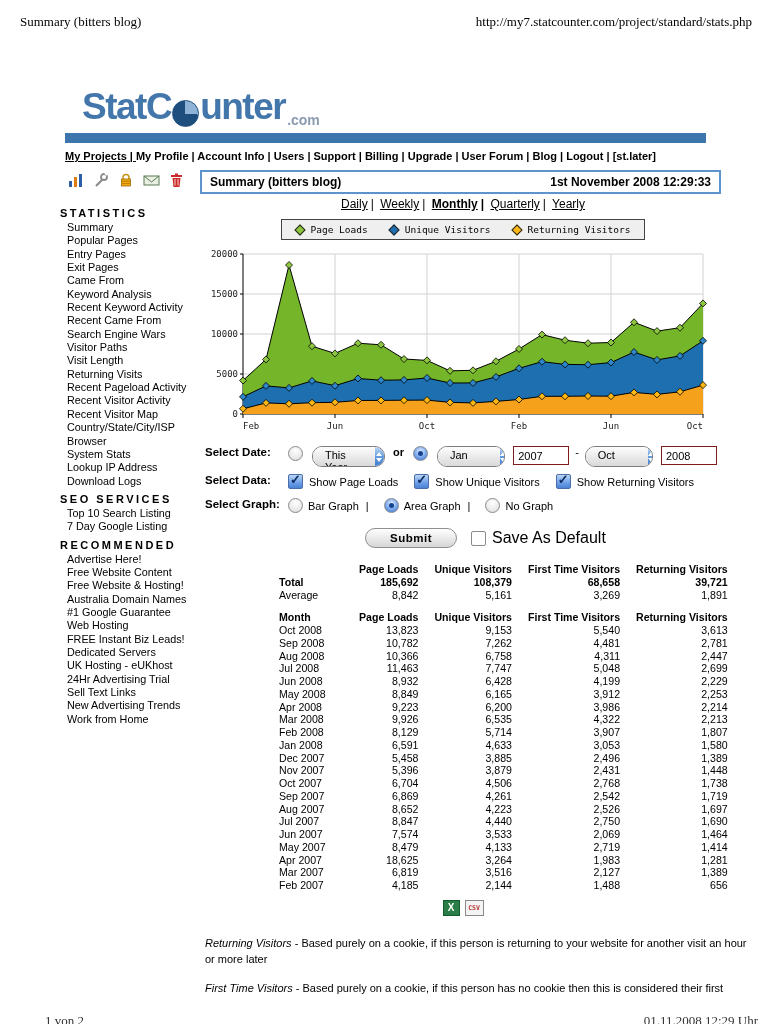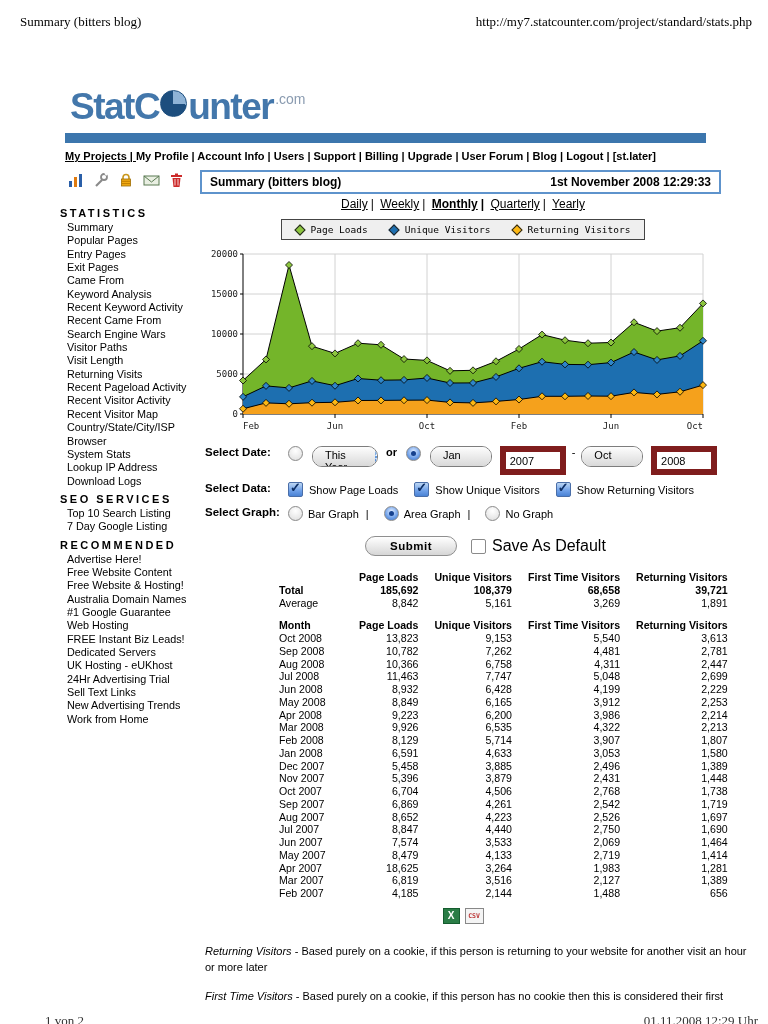--- a/index.html
+++ b/index.html
@@ -4,26 +4,26 @@
 <style>
   html,body{margin:0;padding:0;background:#fff;}
   .page{position:relative;width:768px;height:1024px;margin:0 auto;background:#fff;
         overflow:hidden;font-family:"Liberation Sans",sans-serif;color:#000;}
   
   .print-header{position:absolute;top:14px;left:20px;right:16px;display:flex;
                 justify-content:space-between;font-family:"Liberation Serif",serif;font-size:13px;}
   .print-footer{position:absolute;top:1013px;left:45px;right:10px;display:flex;
                 justify-content:space-between;font-family:"Liberation Serif",serif;font-size:13px;color:#333;}
   
-  .logo{position:absolute;left:70px;top:88px;display:flex;cursor:pointer;}
+  .logo{position:absolute;left:82px;top:88px;display:flex;align-items:flex-end;cursor:pointer;}
   .logo-text{font-size:37px;font-weight:bold;color:#4377ab;letter-spacing:-1.5px;line-height:1;}
   .logo-pie{display:inline-block;width:25px;height:25px;border-radius:50%;margin:0 1px;
             background:conic-gradient(#8fb3d6 0 95deg,#1d4e7e 95deg 360deg);
             border:1px solid #1d4e7e;vertical-align:baseline;position:relative;top:2px;}
-  .logo-com{font-size:14px;font-weight:normal;color:#8a9bb0;margin-left:2px;position:relative;top:3px;}
+  .logo-com{font-size:14px;font-weight:bold;color:#8a9bb0;margin-left:2px;position:relative;top:3px;}
   .bluebar{position:absolute;left:65px;top:133px;width:641px;height:10px;background:#3c76ad;}
   
   .nav{position:absolute;left:65px;top:150px;width:645px;font-size:11px;font-weight:bold;white-space:nowrap;}
   .nav span.nav-item{cursor:pointer;}
   .nav span.nav-item:not(:last-child)::after{content:"  |  ";font-weight:bold;cursor:default;}
   .nav span.nav-item.current{text-decoration:underline;}
   
   .toolbar{position:absolute;left:68px;top:172px;display:flex;gap:9px;align-items:flex-end;}
   .toolbar svg{display:block;cursor:pointer;}
   .titlebar{position:absolute;left:200px;top:170px;width:501px;border:2px solid #5e93cc;
@@ -60,21 +60,21 @@
          background:#16418e;}
   .aqua-select{display:inline-flex;height:19px;border-radius:10px;border:1px solid #7d7d7d;
          overflow:hidden;margin:0 4px;cursor:pointer;align-items:stretch;}
   .as-label{background:linear-gradient(#fdfdfd,#d9d9d9);padding:2px 10px 0 12px;font-size:11px;
          min-width:40px;}
   .as-btn{width:19px;background:linear-gradient(#bcd6f3,#5e97dd 55%,#3f7ed2);display:flex;
          flex-direction:column;align-items:center;justify-content:center;gap:2px;}
   .as-btn i{width:0;height:0;border-left:3.5px solid transparent;border-right:3.5px solid transparent;}
   .as-btn i.up{border-bottom:4px solid #fff;}
   .as-btn i.down{border-top:4px solid #fff;}
-  .yr-input{width:46px;height:17px;border:6px solid #7f1d1d;font-size:11px;padding:0 4px;
+  .yr-input{width:46px;height:17px;border:1px solid #7f1d1d;font-size:11px;padding:0 4px;
          font-family:"Liberation Sans",sans-serif;margin:0 4px;}
   .or{font-weight:bold;margin:0 4px;}
   .dash{margin:0 2px;}
   .cb{width:13px;height:13px;border:1px solid #8a8a8a;border-radius:2px;display:inline-block;
       background:#fff;position:relative;margin:0 6px 0 5px;cursor:pointer;flex:0 0 13px;}
   .cb.on{background:linear-gradient(#bcd6f3,#6d9fe8 60%,#4a82d4);border-color:#4a6ea8;}
   .cb.on::after{content:"\2713";position:absolute;left:1px;top:-3px;font-size:13px;font-weight:bold;
       color:#0d2f66;}
   .data-opt{display:inline-flex;align-items:center;margin-right:8px;}
   .graph-opt{display:inline-flex;align-items:center;}

